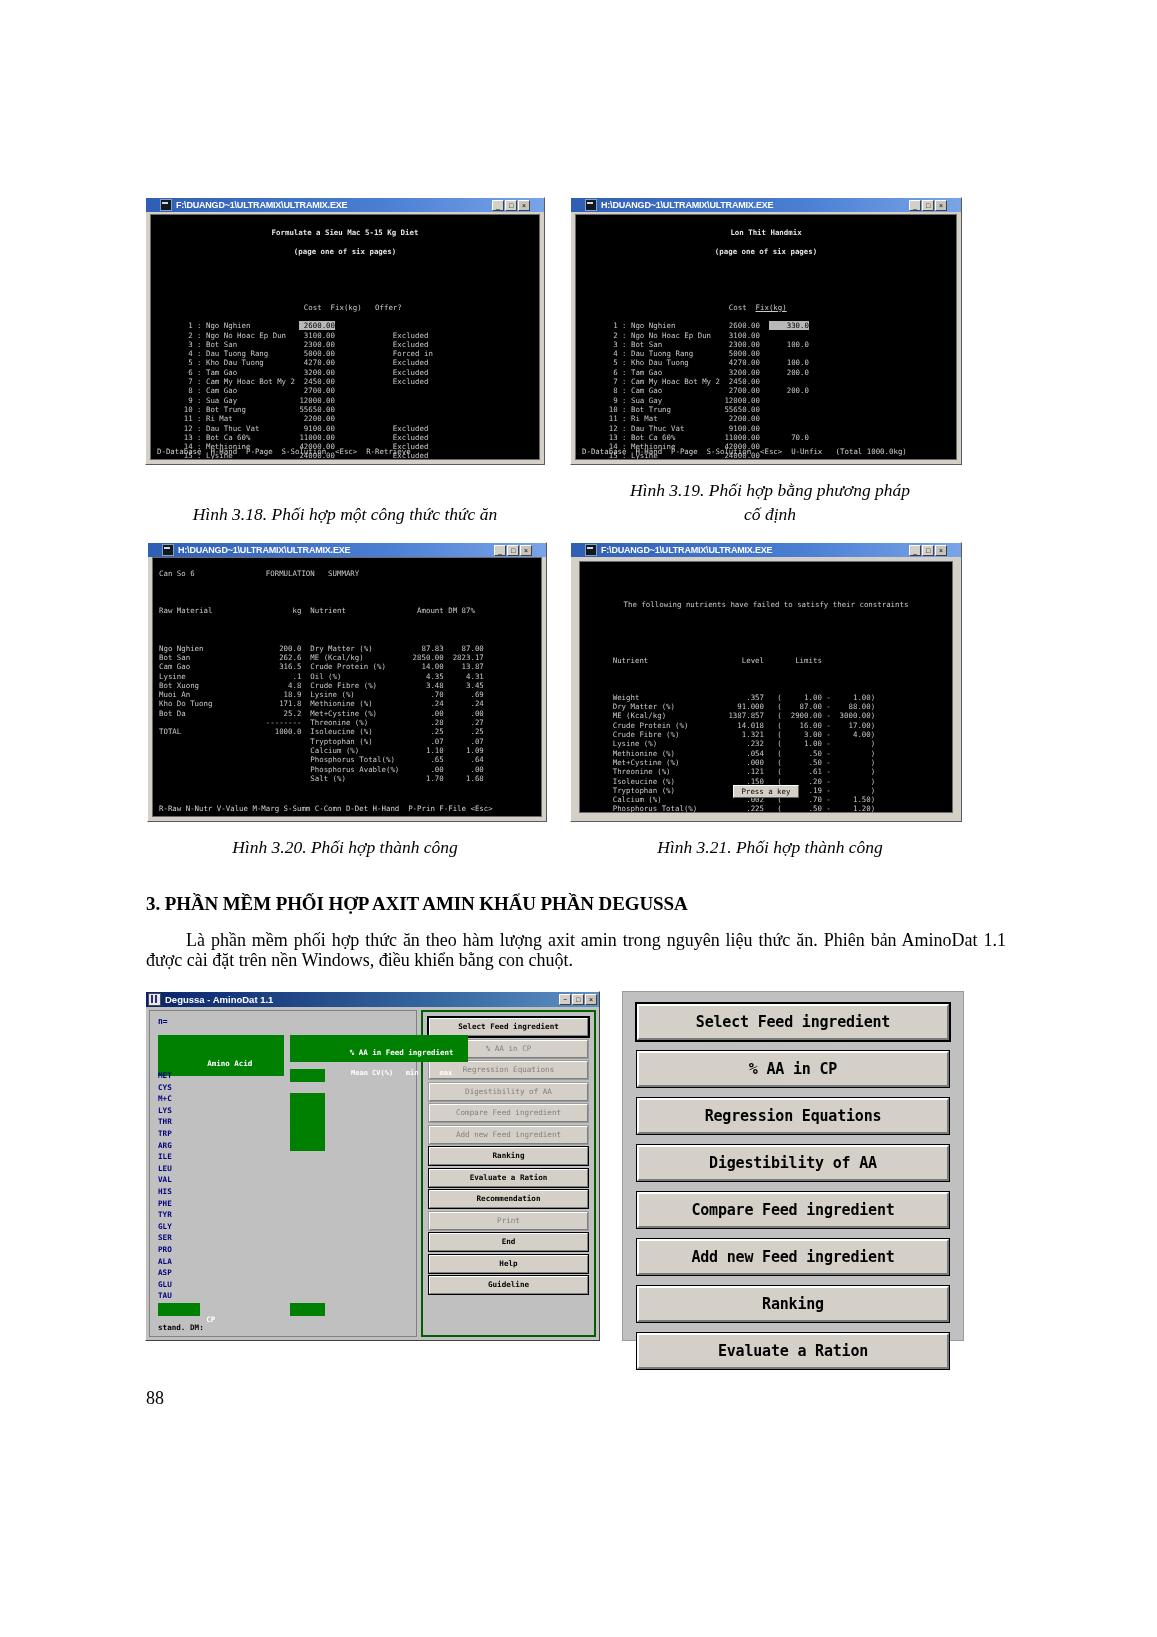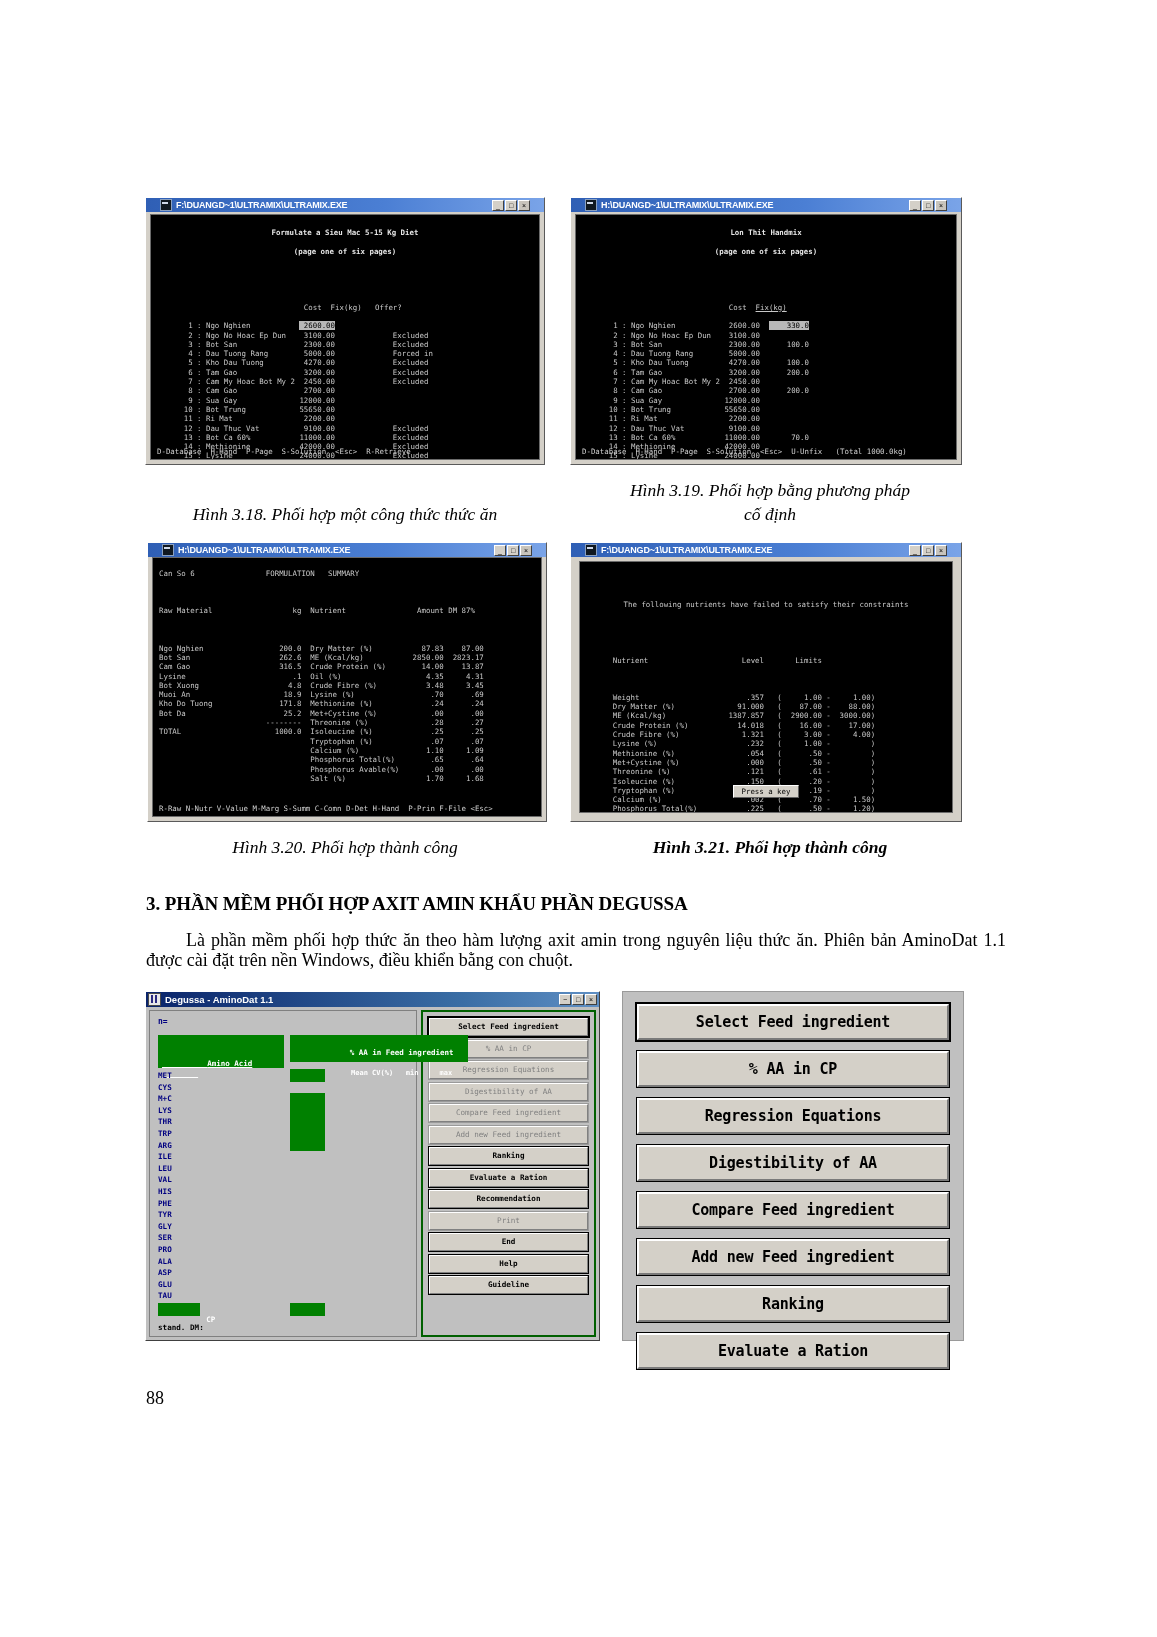--- a/index.html
+++ b/index.html
@@ -416,21 +416,21 @@
       </div>
       <div style="position:absolute; left:0; right:0; bottom:14px; text-align:center;">
         <span style="display:inline-block; background:#d4d0c8; color:#000;
                      font-family:'DejaVu Sans Mono',monospace; font-size:7.4px;
                      padding:1px 8px; border-top:1px solid #fff; border-left:1px solid #fff;
                      border-right:1px solid #606060; border-bottom:1px solid #606060;">Press a key</span>
       </div>
     </div>
   </div>
 
-  <div class="caption" style="left:570px; top:835px; width:400px;font-weight:bold;">Hình 3.21. Phối hợp thành công</div>
+  <div class="caption" style="left:570px; top:835px; width:400px;">Hình 3.21. Phối hợp thành công</div>
 
   <div class="heading" style="left:146px; top:893px; width:880px;">3. PHẦN MỀM PHỐI HỢP AXIT AMIN KHẨU PHẦN DEGUSSA</div>
 
   <div class="para" style="left:146px; top:930px; width:860px;">
     <span class="indent"></span><span>Là phần mềm phối hợp thức ăn theo hàm lượng axit amin trong nguyên liệu thức ăn.</span>
     <span>Phiên bản AminoDat 1.1 được cài đặt trên nền Windows, điều khiển bằng con chuột.</span>
   </div>
 
   <div class="amino-win" style="left:145px; top:991px; width:455px; height:350px;">
     <div class="amino-title">
@@ -440,21 +440,21 @@
         <span class="tbtn">−</span>
         <span class="tbtn">□</span>
         <span class="tbtn close">×</span>
       </span>
     </div>
 
     <div class="amino-body">
       <div class="amino-left">
         <div class="n-label">n=</div>
 
-        <div class="grn-hdr" style="left:8px; top:24px; width:126px; height:33px; padding:14px 0 8px 4px;text-decoration:underline;">
+        <div class="grn-hdr" style="left:8px; top:24px; width:126px; height:41px; padding:14px 0 8px 4px;">
           <span>Amino Acid</span>
         </div>
 
         <div class="grn-hdr" style="left:140px; top:24px; width:178px; height:27px; padding:3px 0 0 0; text-align:center;">
           <span>% AA in Feed ingredient</span><br>
           <span style="font-size:7px;">Mean CV(%)   min     max</span>
         </div>
 
         <div class="aa-list" id="amino-acid-list"><div>MET</div><div>CYS</div><div>M+C</div><div>LYS</div><div>THR</div><div>TRP</div><div>ARG</div><div>ILE</div><div>LEU</div><div>VAL</div><div>HIS</div><div>PHE</div><div>TYR</div><div>GLY</div><div>SER</div><div>PRO</div><div>ALA</div><div>ASP</div><div>GLU</div><div>TAU</div></div>
 

